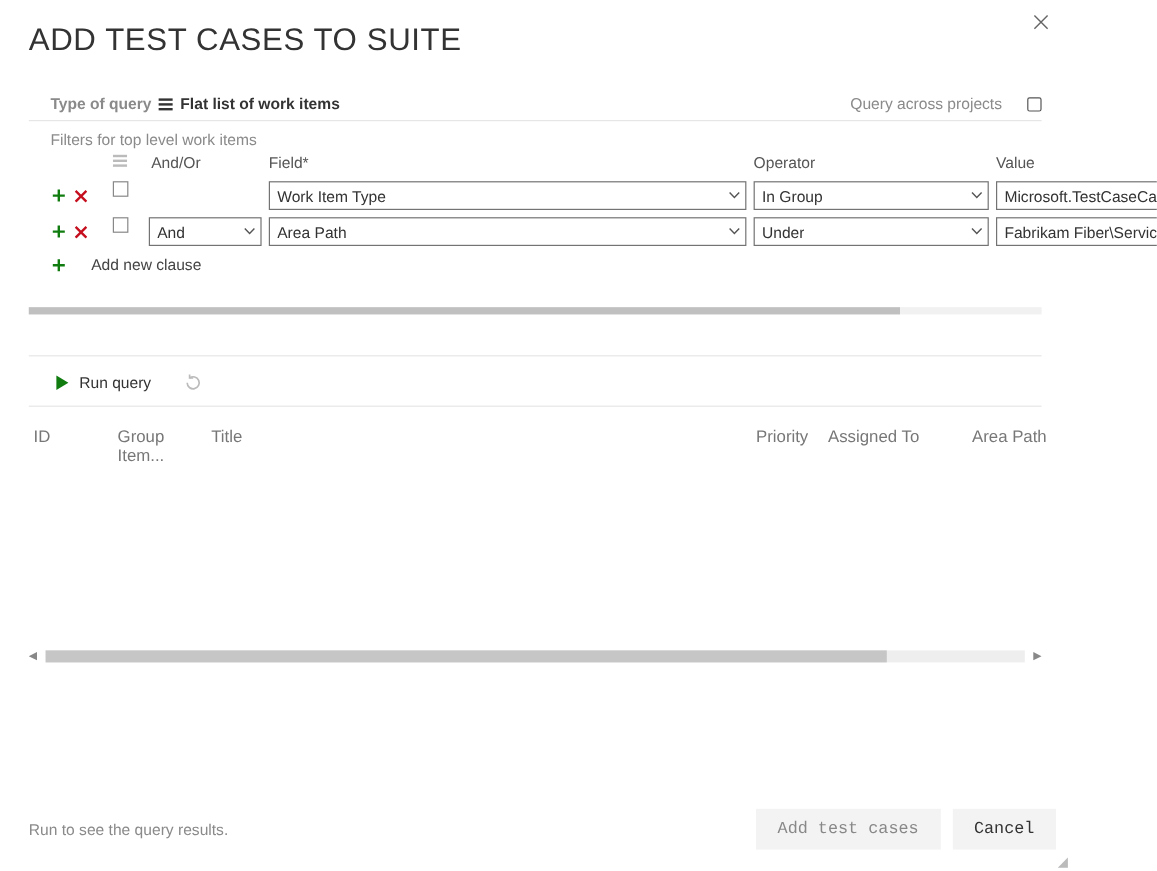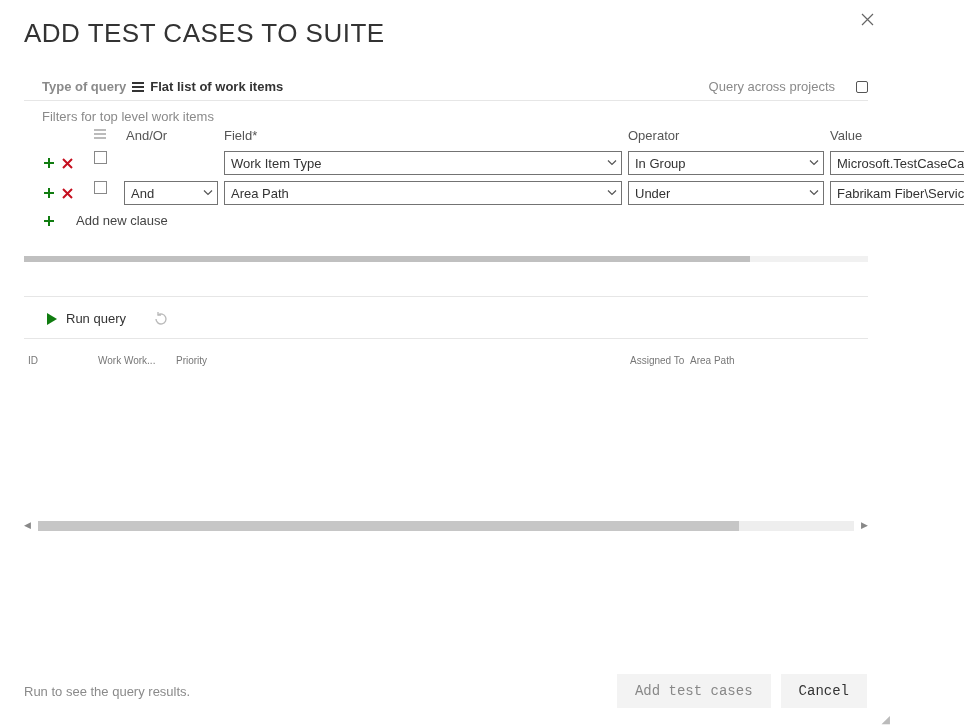--- a/index.html
+++ b/index.html
@@ -43,31 +43,31 @@
   .scroll-sep { margin:28px 0 0 0; height:10px; position:relative; }
   .scroll-track { position:absolute; left:0; right:0; top:0; height:6px; background:#f1f1f1;}
   .scroll-thumb { position:absolute; left:0; width:86%; top:0; height:6px; background:#c0c0c0;}
 
   .runbar { display:flex; align-items:flex-start; gap:27px; padding:14px 0 8px 22px; border-top:1px solid #e6e6e6; border-bottom:1px solid #e6e6e6; margin-top:30px;}
   .runbar .run { display:flex; align-items:center; gap:8px; cursor:pointer;}
   .runbar .run svg { fill:#107c10; }
   .runbar .refresh { color:#bbb; cursor:default; }
   .runbar .refresh svg { stroke:#bbb; fill:none; }
 
-  .results-head { display:grid; grid-template-columns: 70px 78px 454px 60px 120px 140px; padding:16px 0 4px 4px; color:#777; font-size:10px;}
+  .results-head { display:grid; grid-template-columns: 70px 78px 454px 60px 120px 140px; padding:16px 0 4px 4px; color:#777; font-size:14px;}
   .results-empty { height:150px; }
 
   .scroll-sep2 { position:relative; height:12px; }
   .scroll-sep2 .arrow { position:absolute; top:0; font-size:9px; color:#888; }
   .scroll-sep2 .arrow.left { left:0; }
   .scroll-sep2 .arrow.right { right:0; }
   .scroll-sep2 .track { position:absolute; left:14px; right:14px; top:1px; height:10px; background:#eeeeee; }
   .scroll-sep2 .thumb { position:absolute; left:14px; width:83%; top:1px; height:10px; background:#c6c6c6; }
 
-  .footer { position:absolute; left:24px; right:25px; bottom:18px; display:flex; align-items:center; justify-content:space-between;}
+  .footer { position:absolute; left:24px; right:12px; bottom:18px; display:flex; align-items:center; justify-content:space-between;}
   .status { color:#8a8a8a; }
   .buttons { display:flex; gap:10px; }
   .btn { height:34px; padding:0 18px; background:#f3f3f3; border:none; font-size:14px; cursor:pointer; color:#333;font-family:Liberation Mono, monospace;}
   .btn.primary { color:#888; cursor:default; }
 
   .resize-grip { position:absolute; right:4px; bottom:4px; color:#bbb; font-size:11px; line-height:6px; letter-spacing:-2px;}
 </style>
 </head>
 <body>
 
@@ -210,21 +210,22 @@
     <div class="refresh">
       <svg width="16" height="16" viewBox="0 0 16 16">
           <path d="M3 8 a5 5 0 1 0 2 -4" stroke-width="1.4"></path>
           <path d="M5 1 L5 4 L8 4" fill="none" stroke-width="1.4"></path>
         </svg>
     </div>
   </div>
 
   <div class="results-head">
     <div>ID</div>
-    <div>Work Work...</div>
+    <div>Group Item...</div>
+    <div>Title</div>
     <div>Priority</div>
     <div>Assigned To</div>
     <div>Area Path</div>
   </div>
   <div class="results-empty"></div>
 
   <div class="scroll-sep2">
     <span class="arrow left">◀</span>
     <div class="track"></div>
     <div class="thumb"></div>

